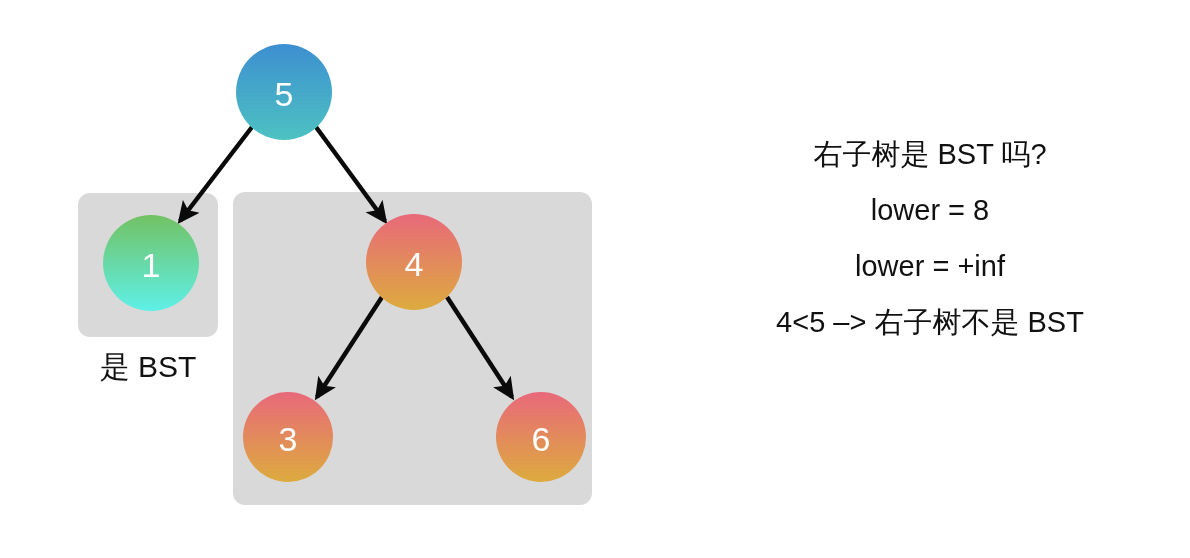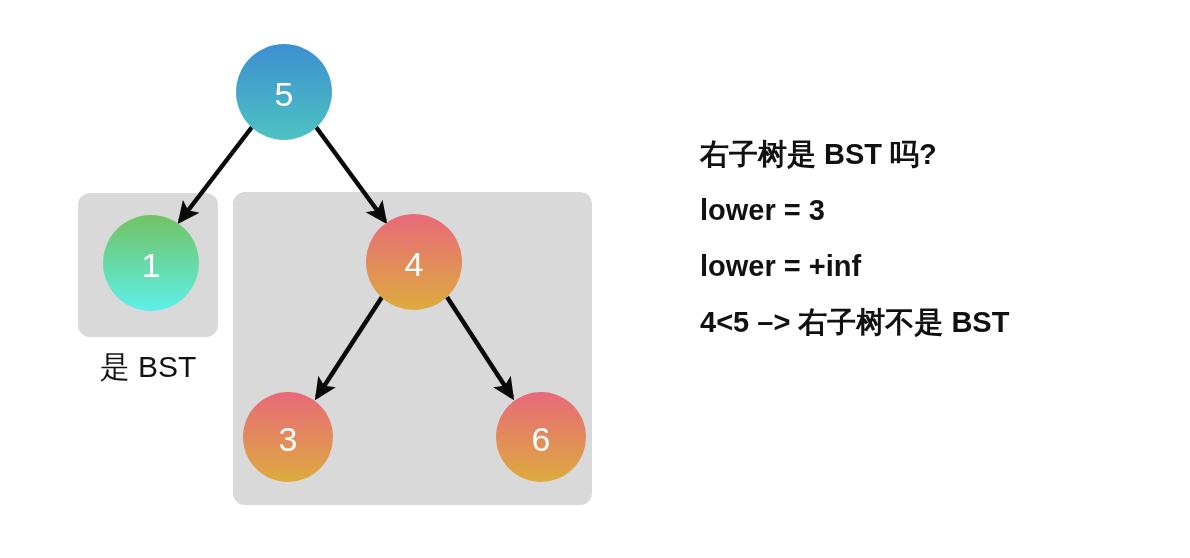--- a/index.html
+++ b/index.html
@@ -48,22 +48,21 @@
     fill: none;
   }
   .arrow-head {
     fill: #0a0a0a;
   }
   #right-panel {
     position: absolute;
     left: 700px;
     top: 140px;
     width: 460px;
-    text-align: left;
-    font-weight: bold;
+    text-align: center;
   }
   #right-panel .info-line {
     font-family: "Liberation Sans", "DejaVu Sans", sans-serif;
     font-size: 29px;
     color: #111111;
     line-height: 1.0;
     margin: 0 0 27px 0;
     white-space: nowrap;
   }
   #right-panel .info-line:last-child {
@@ -125,18 +124,18 @@
     <g>
       <circle cx="541" cy="437" r="45" fill="url(#grad-warm)"></circle>
       <text class="node-label" x="541" y="439">6</text>
     </g>
 
     <text class="caption-text" x="148" y="366">是 BST</text>
   </svg>
 
   <div id="right-panel">
     <div class="info-line">右子树是 BST 吗?</div>
-    <div class="info-line">lower = 3</div>
+    <div class="info-line">lower = 8</div>
     <div class="info-line">lower = +inf</div>
     <div class="info-line">4&lt;5 –&gt; 右子树不是 BST</div>
   </div>
 
 </div>
 
 </body></html>

